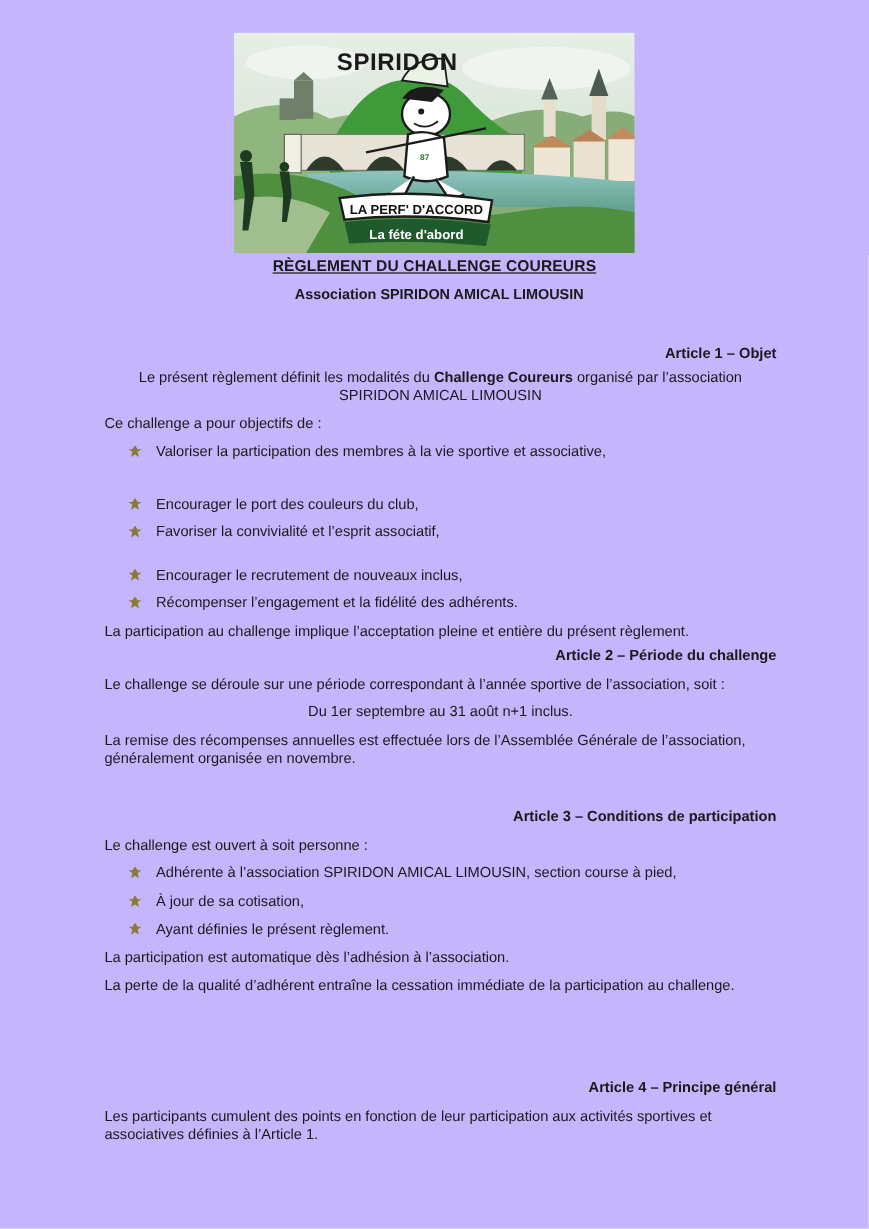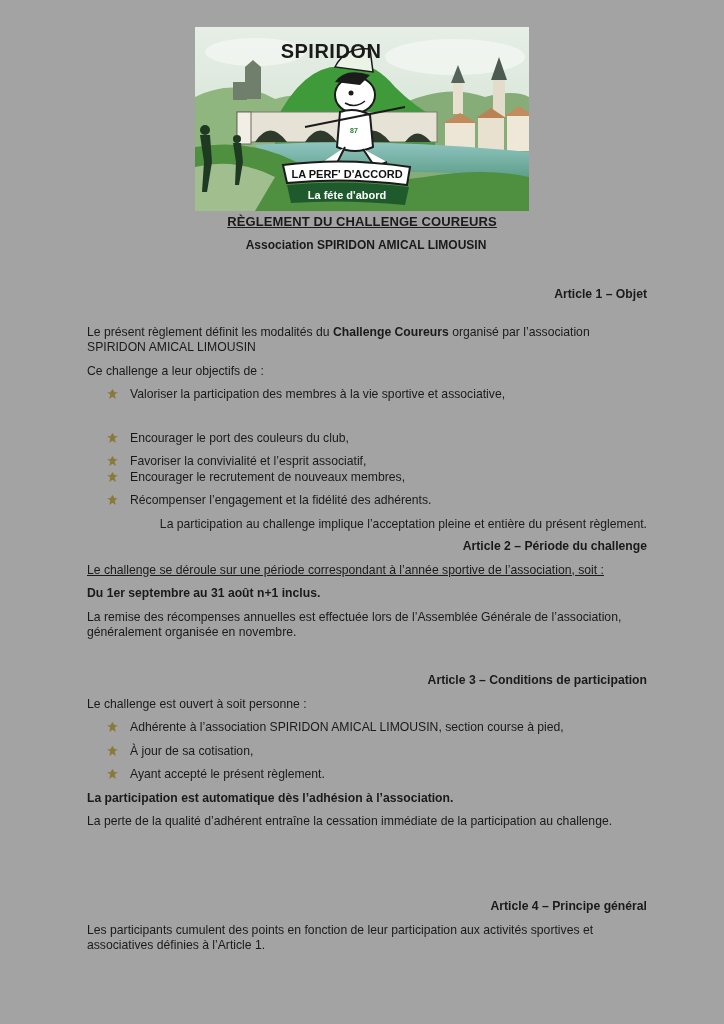--- a/index.html
+++ b/index.html
@@ -1,41 +1,41 @@
 <!DOCTYPE html>
 <html><head>
   <meta charset="utf-8">
   <style>
     html, body { margin: 0; padding: 0; background: #ffffff; }
     body {
       width: 724px; height: 1024px; position: relative; overflow: hidden;
       font-family: "Liberation Sans", "DejaVu Sans", sans-serif;
       color: #1a1a1a;
     }
-    .page { position: absolute; left: 0; top: 0; width: 724px; height: 1024px; background: #a3a3a3; }
+    .page { position: absolute; left: 0; top: 0; width: 724px; height: 1024px; background: #c4b5fd; }
     .banner {
       position: absolute; left: 195px; top: 27px; width: 334px; height: 184px;
       overflow: hidden;
     }
     .banner svg { display: block; width: 100%; height: 100%; }
     .doc-title {
       position: absolute; left: 0; width: 724px; top: 214px; text-align: center;
       font-weight: bold; font-size: 13px; text-decoration: underline; letter-spacing: 0.1px;
     }
     .doc-subtitle {
       position: absolute; left: 4px; width: 724px; top: 238px; text-align: center;
       font-weight: bold; font-size: 12px;
     }
     .content {
       position: absolute; left: 87px; top: 287px; width: 560px;
       font-size: 12.2px; line-height: 15.5px;
     }
     .h { font-weight: bold; font-size: 12.2px; margin: 0; text-align: right; }
     .p { margin: 0; }
-    .center-bold { text-align: left; font-weight: bold; }
+    .center-bold { text-align: center; font-weight: normal; }
     .bullets { list-style: none; margin: 0; padding: 0; }
     .bullets li { position: relative; padding-left: 43px; }
     .bullet-icon {
       position: absolute; left: 20px; top: 2px; width: 11px; height: 11px;
     }
     .abs { position: absolute; left: 0; width: 560px; }
   </style>
 </head>
 <body>
 
@@ -123,64 +123,64 @@
     </svg>
   </div>
 
   <div class="doc-title">RÈGLEMENT DU CHALLENGE COUREURS</div>
   <div class="doc-subtitle">Association SPIRIDON AMICAL LIMOUSIN</div>
 
   <div class="content">
 
     <div class="abs" style="top:0px;">
       <p class="h">Article 1 – Objet</p>
-      <p class="p" style="margin-top:22px;"><span>Le présent règlement définit les modalités du </span><b>Challenge Coureurs</b><span> organisé par l’association SPIRIDON AMICAL LIMOUSIN</span></p>
-      <p class="p" style="margin-top:8px;">Ce challenge a leur objectifs de :</p>
+      <p class="p" style="margin-top:4px;text-align:center;"><span>Le présent règlement définit les modalités du </span><b>Challenge Coureurs</b><span> organisé par l’association SPIRIDON AMICAL LIMOUSIN</span></p>
+      <p class="p" style="margin-top:8px;">Ce challenge a pour objectifs de :</p>
       <ul class="bullets" style="margin-top:8px;">
         <li style="margin-bottom:8px;"><svg class="bullet-icon" viewBox="0 0 10 10">
               <path d="M5 0 L7 3 L10 3 L7 5 L8 9 L5 7 L2 9 L3 5 L0 3 L3 3 Z" fill="#8a7a3a"></path>
             </svg><span>Valoriser la participation des membres à la vie sportive et associative,</span></li>
         <li style="margin-bottom:8px;margin-top:28px;"><svg class="bullet-icon" viewBox="0 0 10 10">
               <path d="M5 0 L7 3 L10 3 L7 5 L8 9 L5 7 L2 9 L3 5 L0 3 L3 3 Z" fill="#8a7a3a"></path>
             </svg><span>Encourager le port des couleurs du club,</span></li>
-        <li style="margin-bottom:0;"><svg class="bullet-icon" viewBox="0 0 10 10">
+        <li style="margin-bottom:20px;"><svg class="bullet-icon" viewBox="0 0 10 10">
               <path d="M5 0 L7 3 L10 3 L7 5 L8 9 L5 7 L2 9 L3 5 L0 3 L3 3 Z" fill="#8a7a3a"></path>
             </svg><span>Favoriser la convivialité et l’esprit associatif,</span></li>
         <li style="margin-bottom:8px;"><svg class="bullet-icon" viewBox="0 0 10 10">
               <path d="M5 0 L7 3 L10 3 L7 5 L8 9 L5 7 L2 9 L3 5 L0 3 L3 3 Z" fill="#8a7a3a"></path>
-            </svg><span>Encourager le recrutement de nouveaux membres,</span></li>
+            </svg><span>Encourager le recrutement de nouveaux inclus,</span></li>
         <li><svg class="bullet-icon" viewBox="0 0 10 10">
               <path d="M5 0 L7 3 L10 3 L7 5 L8 9 L5 7 L2 9 L3 5 L0 3 L3 3 Z" fill="#8a7a3a"></path>
             </svg><span>Récompenser l’engagement et la fidélité des adhérents.</span></li>
       </ul>
-      <p class="p" style="margin-top:8px;text-align:right;">La participation au challenge implique l’acceptation pleine et entière du présent règlement.</p>
+      <p class="p" style="margin-top:8px;">La participation au challenge implique l’acceptation pleine et entière du présent règlement.</p>
     </div>
 
     <div class="abs" style="top:252px;">
       <p class="h">Article 2 – Période du challenge</p>
-      <p class="p" style="margin-top:8px;text-decoration:underline;">Le challenge se déroule sur une période correspondant à l’année sportive de l’association, soit :</p>
+      <p class="p" style="margin-top:8px;">Le challenge se déroule sur une période correspondant à l’année sportive de l’association, soit :</p>
       <p class="p center-bold" style="margin-top:8px;">Du 1er septembre au 31 août n+1 inclus.</p>
       <p class="p" style="margin-top:8px;">La remise des récompenses annuelles est effectuée lors de l’Assemblée Générale de l’association, généralement organisée en novembre.</p>
     </div>
 
     <div class="abs" style="top:386px;">
       <p class="h">Article 3 – Conditions de participation</p>
       <p class="p" style="margin-top:8px;">Le challenge est ouvert à soit personne :</p>
       <ul class="bullets" style="margin-top:8px;">
         <li style="margin-bottom:8px;"><svg class="bullet-icon" viewBox="0 0 10 10">
               <path d="M5 0 L7 3 L10 3 L7 5 L8 9 L5 7 L2 9 L3 5 L0 3 L3 3 Z" fill="#8a7a3a"></path>
             </svg><span>Adhérente à l’association SPIRIDON AMICAL LIMOUSIN, section course à pied,</span></li>
         <li style="margin-bottom:8px;"><svg class="bullet-icon" viewBox="0 0 10 10">
               <path d="M5 0 L7 3 L10 3 L7 5 L8 9 L5 7 L2 9 L3 5 L0 3 L3 3 Z" fill="#8a7a3a"></path>
             </svg><span>À jour de sa cotisation,</span></li>
         <li><svg class="bullet-icon" viewBox="0 0 10 10">
               <path d="M5 0 L7 3 L10 3 L7 5 L8 9 L5 7 L2 9 L3 5 L0 3 L3 3 Z" fill="#8a7a3a"></path>
-            </svg><span>Ayant accepté le présent règlement.</span></li>
+            </svg><span>Ayant définies le présent règlement.</span></li>
       </ul>
-      <p class="p" style="margin-top:8px;font-weight:bold;">La participation est automatique dès l’adhésion à l’association.</p>
+      <p class="p" style="margin-top:8px;">La participation est automatique dès l’adhésion à l’association.</p>
       <p class="p" style="margin-top:8px;">La perte de la qualité d’adhérent entraîne la cessation immédiate de la participation au challenge.</p>
     </div>
 
     <div class="abs" style="top:576px;margin-top:36px;">
       <p class="h">Article 4 – Principe général</p>
       <p class="p" style="margin-top:8px;">Les participants cumulent des points en fonction de leur participation aux activités sportives et associatives définies à l’Article 1.</p>
     </div>
 
   </div>
 </div>

